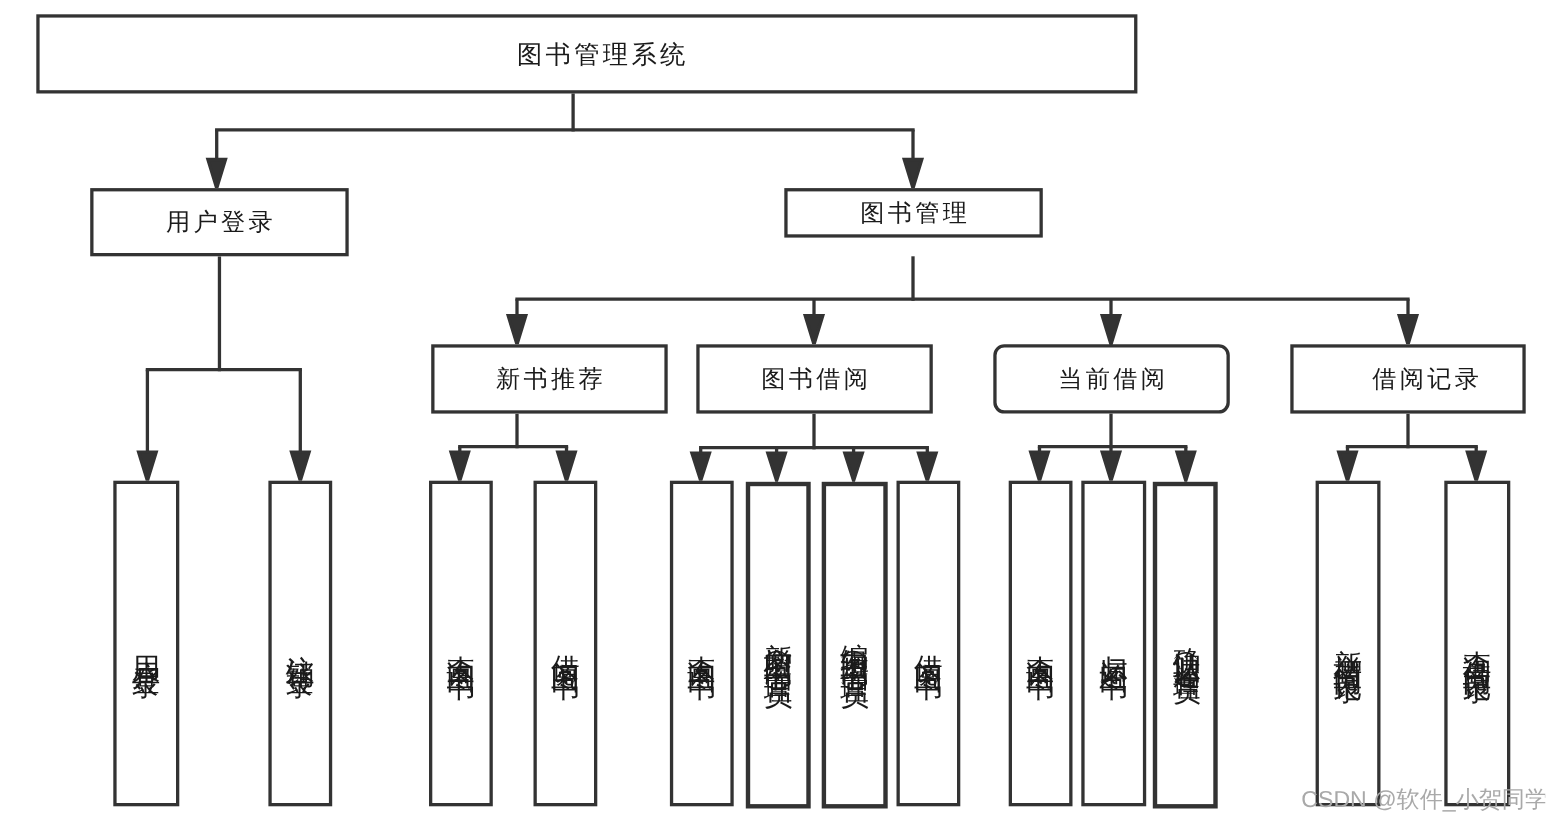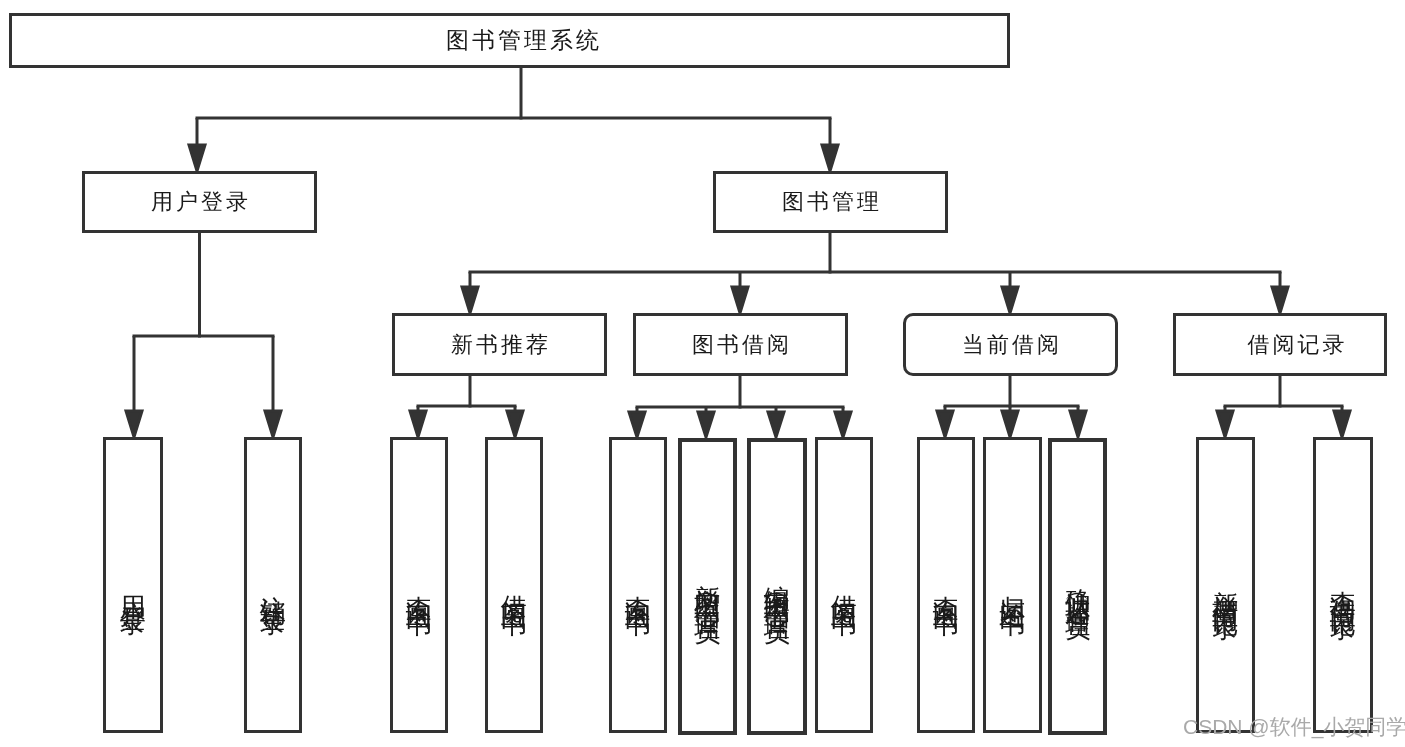--- a/index.html
+++ b/index.html
@@ -115,28 +115,28 @@
 
       <line x1="1280" y1="376" x2="1280" y2="407.5"></line>
       <line x1="1223.5" y1="406" x2="1343.5" y2="406"></line>
       <line x1="1225" y1="406" x2="1225" y2="413"></line>
         <polygon points="1217,411 1233,411 1225,437"></polygon>
       <line x1="1342" y1="406" x2="1342" y2="413"></line>
         <polygon points="1334,411 1350,411 1342,437"></polygon>
     </g>
   </svg>
 
-  <div class="box root" style="left:9px; top:13px; width:1001px; height:55px;padding-left:26px;">
+  <div class="box root" style="left:33px; top:13px; width:1001px; height:72px;padding-left:26px;">
     <span class="hlabel">图书管理系统</span>
   </div>
 
   <div class="box" style="left:82px; top:171px; width:235px; height:62px;">
     <span class="hlabel">用户登录</span>
   </div>
-  <div class="box" style="left:713px; top:171px; width:235px; height:62px;">
+  <div class="box" style="left:713px; top:171px; width:235px; height:45px;">
     <span class="hlabel">图书管理</span>
   </div>
 
   <div class="box" style="left:363px; top:313px; width:215px; height:63px;margin-left:29px;">
     <span class="hlabel">新书推荐</span>
   </div>
   <div class="box" style="left:633px; top:313px; width:215px; height:63px;">
     <span class="hlabel">图书借阅</span>
   </div>
   <div class="box" style="left:903px; top:313px; width:215px; height:63px;border-radius:10px;">

